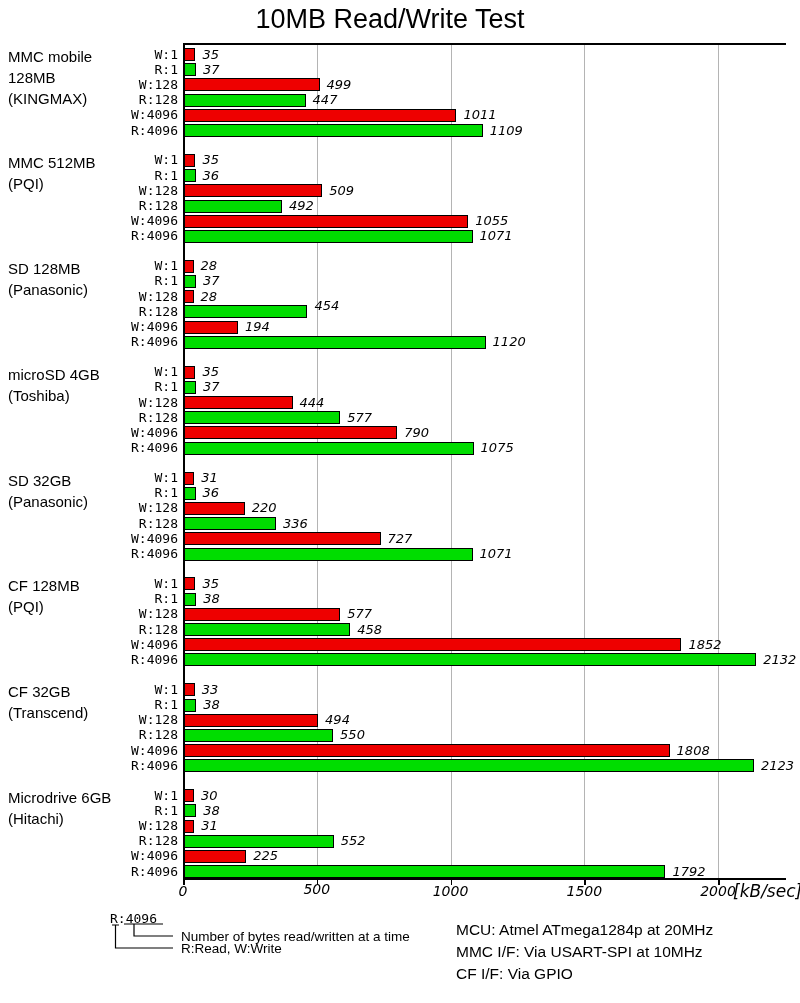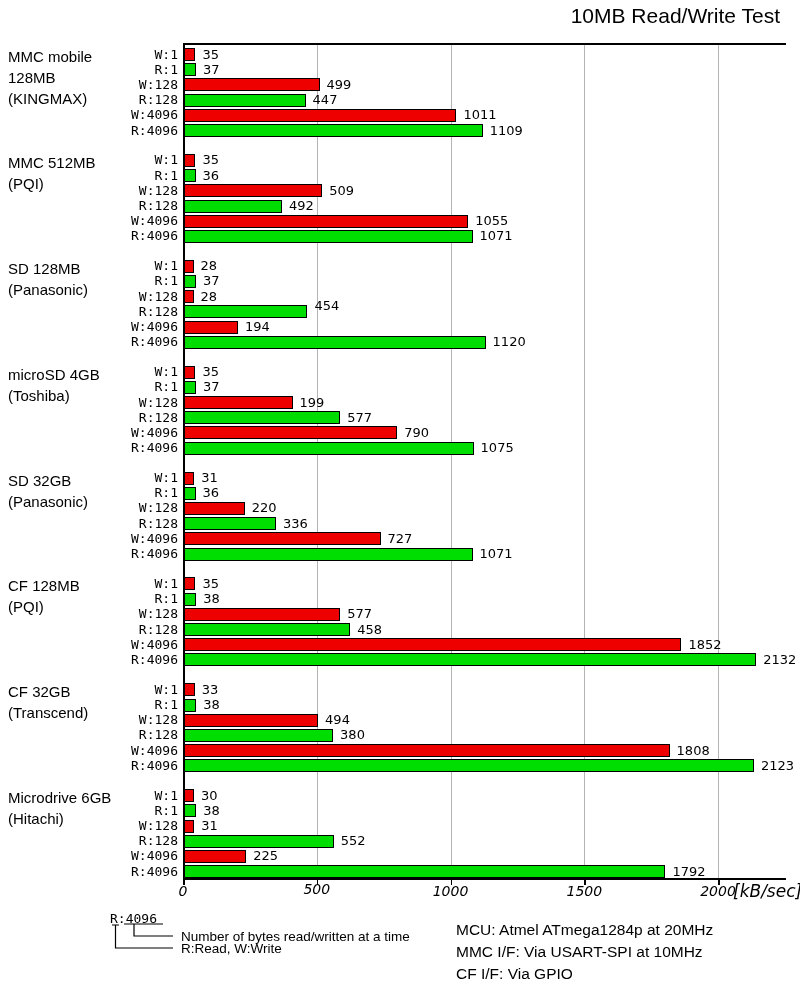--- a/index.html
+++ b/index.html
@@ -1,34 +1,34 @@
 <!DOCTYPE html>
 <html><head>
 <meta charset="utf-8">
 <style>
   html,body{margin:0;padding:0;background:#ffffff;}
   #page{position:relative;width:800px;height:1003px;background:#ffffff;overflow:hidden;
         font-family:"Liberation Sans",sans-serif;color:#000;}
-  #title{position:absolute;left:0;top:4px;width:780px;text-align:right;
-         font-size:21px;letter-spacing:0px;}
+  #title{position:absolute;left:0;top:4px;width:780px;text-align:center;
+         font-size:27px;letter-spacing:0px;}
   #chart{position:absolute;left:0;top:0;width:800px;height:1003px;}
   .gridline{position:absolute;width:1px;background:#b4b4b4;}
   .axis-top{position:absolute;height:2px;background:#000;}
   .axis-left{position:absolute;width:1.5px;background:#000;}
   .axis-bottom{position:absolute;height:2px;background:#000;}
   .tick{position:absolute;width:1.5px;height:5px;background:#000;}
   .tick-label{position:absolute;width:60px;text-align:center;
               font-style:italic;font-size:14px;font-family:"DejaVu Sans",sans-serif;}
   .unit-label{position:absolute;font-style:italic;font-size:17px;
               font-family:"DejaVu Sans",sans-serif;}
   .device-label{position:absolute;font-size:15px;line-height:21px;}
   .row-label{position:absolute;left:98px;width:80px;text-align:right;
              font-family:"DejaVu Sans Mono",monospace;font-size:13px;}
   .bar{position:absolute;height:11px;border:1px solid #000;}
-  .bar-value{position:absolute;font-size:13px;
+  .bar-value{position:absolute;font-style:italic;font-size:13px;
              font-family:"DejaVu Sans",sans-serif;}
   .legend-example{position:absolute;left:110px;top:911px;
                   font-family:"DejaVu Sans Mono",monospace;font-size:13px;}
   .legend-note{position:absolute;left:181px;font-size:13.5px;}
   #legend-lines{position:absolute;left:105px;top:905px;}
   #footer{position:absolute;left:456px;top:919px;font-size:15.5px;line-height:22px;}
 </style>
 </head>
 <body>
 
@@ -113,21 +113,21 @@
       <div class="bar-value" style="left:492.6px;top:334.3px">1120</div>
       <div class="device-label" style="left:8px;top:363.6px">microSD 4GB<br>(Toshiba)</div>
       <div class="row-label" style="top:364.1px">W:1</div>
       <div class="bar" style="left:184px;top:365.6px;width:9.4px;background:#ee0000"></div>
       <div class="bar-value" style="left:202.4px;top:364.1px">35</div>
       <div class="row-label" style="top:379.3px">R:1</div>
       <div class="bar" style="left:184px;top:380.8px;width:9.9px;background:#00dd00"></div>
       <div class="bar-value" style="left:202.9px;top:379.3px">37</div>
       <div class="row-label" style="top:394.5px">W:128</div>
       <div class="bar" style="left:184px;top:396.0px;width:106.5px;background:#ee0000"></div>
-      <div class="bar-value" style="left:299.5px;top:394.5px">199</div>
+      <div class="bar-value" style="left:299.5px;top:394.5px">444</div>
       <div class="row-label" style="top:409.7px">R:128</div>
       <div class="bar" style="left:184px;top:411.2px;width:154.3px;background:#00dd00"></div>
       <div class="bar-value" style="left:347.3px;top:409.7px">577</div>
       <div class="row-label" style="top:424.9px">W:4096</div>
       <div class="bar" style="left:184px;top:426.4px;width:211.3px;background:#ee0000"></div>
       <div class="bar-value" style="left:404.3px;top:424.9px">790</div>
       <div class="row-label" style="top:440.1px">R:4096</div>
       <div class="bar" style="left:184px;top:441.6px;width:287.6px;background:#00dd00"></div>
       <div class="bar-value" style="left:480.6px;top:440.1px">1075</div>
       <div class="device-label" style="left:8px;top:469.5px">SD 32GB<br>(Panasonic)</div>
@@ -173,21 +173,21 @@
       <div class="bar" style="left:184px;top:683.3px;width:8.8px;background:#ee0000"></div>
       <div class="bar-value" style="left:201.8px;top:681.8px">33</div>
       <div class="row-label" style="top:697.0px">R:1</div>
       <div class="bar" style="left:184px;top:698.5px;width:10.2px;background:#00dd00"></div>
       <div class="bar-value" style="left:203.2px;top:697.0px">38</div>
       <div class="row-label" style="top:712.1px">W:128</div>
       <div class="bar" style="left:184px;top:713.6px;width:132.1px;background:#ee0000"></div>
       <div class="bar-value" style="left:325.1px;top:712.1px">494</div>
       <div class="row-label" style="top:727.4px">R:128</div>
       <div class="bar" style="left:184px;top:728.9px;width:147.1px;background:#00dd00"></div>
-      <div class="bar-value" style="left:340.1px;top:727.4px">380</div>
+      <div class="bar-value" style="left:340.1px;top:727.4px">550</div>
       <div class="row-label" style="top:742.5px">W:4096</div>
       <div class="bar" style="left:184px;top:744.0px;width:483.6px;background:#ee0000"></div>
       <div class="bar-value" style="left:676.6px;top:742.5px">1808</div>
       <div class="row-label" style="top:757.8px">R:4096</div>
       <div class="bar" style="left:184px;top:759.3px;width:567.9px;background:#00dd00"></div>
       <div class="bar-value" style="left:760.9px;top:757.8px">2123</div>
       <div class="device-label" style="left:8px;top:787.1px">Microdrive 6GB<br>(Hitachi)</div>
       <div class="row-label" style="top:787.6px">W:1</div>
       <div class="bar" style="left:184px;top:789.1px;width:8.0px;background:#ee0000"></div>
       <div class="bar-value" style="left:201.0px;top:787.6px">30</div>

